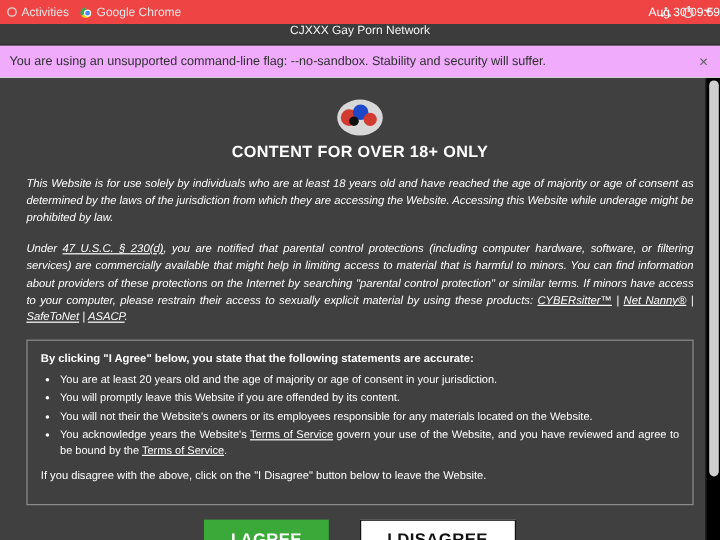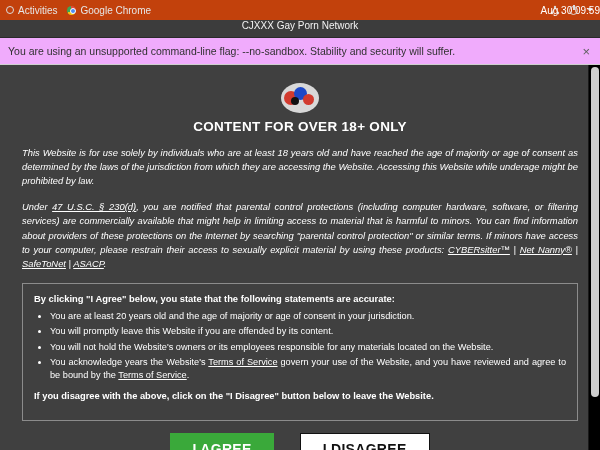--- a/index.html
+++ b/index.html
@@ -7,21 +7,21 @@
     margin: 0; padding: 0;
     width: 600px; height: 450px;
     overflow: hidden;
     font-family: "Liberation Sans", sans-serif;
     background: #000;
   }
 
   
   .topbar {
     height: 20px;
-    background: #c2410c;
+    background: #ef4444;
     color: #e6e6e6;
     display: flex;
     align-items: center;
     font-size: 10px;
     position: relative;
   }
   .topbar-left { display: flex; align-items: center; gap: 10px; padding-left: 6px; }
   .tb-item { display: flex; align-items: center; gap: 4px; }
   .dot-icon {
     width: 8px; height: 8px; border-radius: 50%;
@@ -152,21 +152,21 @@
     padding-left: 16px;
   }
   .agreebox li {
     font-size: 9.2px;
     line-height: 1.45;
     margin-bottom: 2px;
     text-align: justify;
   }
   .agreebox .disagree-line {
     font-size: 9.3px;
-    font-weight: bold;
+    font-weight: normal;
     margin: 0 0 9px;
   }
   .agreebox .date {
     font-size: 9.3px;
     margin: 0;
   }
 
   .buttons {
     display: flex;
     justify-content: center;
@@ -257,21 +257,21 @@
 
     <p class="para">
       <span>Under </span><a class="link" href="#">47 U.S.C. § 230(d)</a><span>, you are notified that parental control protections (including computer hardware, software, or filtering services) are commercially available that might help in limiting access to material that is harmful to minors. You can find information about providers of these protections on the Internet by searching "parental control protection" or similar terms. If minors have access to your computer, please restrain their access to sexually explicit material by using these products: </span><a class="link" href="#">CYBERsitter™</a><span> | </span><a class="link" href="#">Net Nanny®</a><span> | </span><a class="link" href="#">SafeToNet</a><span> | </span><a class="link" href="#">ASACP</a><span>.</span>
     </p>
 
     <div class="agreebox">
       <p class="lead">By clicking "I Agree" below, you state that the following statements are accurate:</p>
       <ul>
         <li>You are at least 20 years old and the age of majority or age of consent in your jurisdiction.</li>
         <li>You will promptly leave this Website if you are offended by its content.</li>
-        <li>You will not hold the Website's owners or its employees responsible for any materials located on the Website.</li>
+        <li>You will not their the Website's owners or its employees responsible for any materials located on the Website.</li>
         <li><span>You acknowledge years the Website's </span><a class="link" href="#">Terms of Service</a><span> govern your use of the Website, and you have reviewed and agree to be bound by the </span><a class="link" href="#">Terms of Service</a><span>.</span></li>
       </ul>
       <p class="disagree-line">If you disagree with the above, click on the "I Disagree" button below to leave the Website.</p>
     </div>
 
     <div class="buttons">
       <button class="btn btn-agree">I AGREE</button>
       <button class="btn btn-disagree">I DISAGREE</button>
     </div>
 

